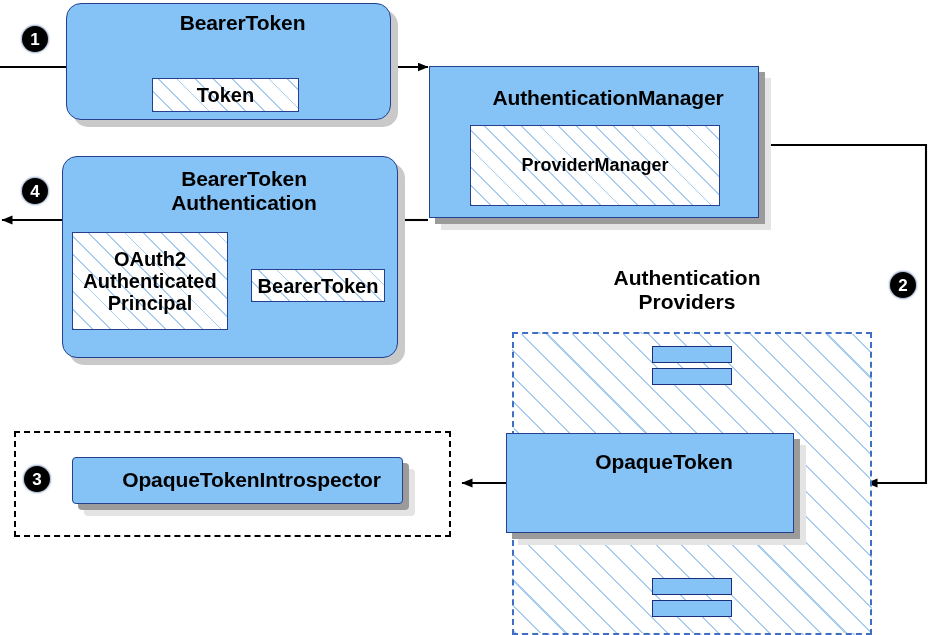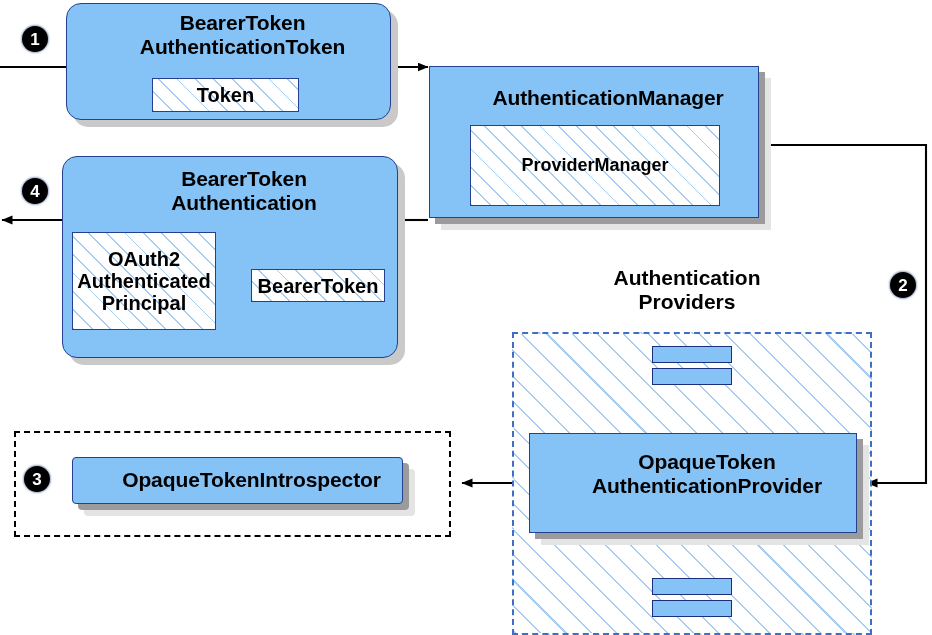--- a/index.html
+++ b/index.html
@@ -175,57 +175,55 @@
   </svg>
 
   <div class="badge" style="left:22px; top:26px;">1</div>
   <div class="badge" style="left:890px; top:272px;">2</div>
   <div class="badge" style="left:24px; top:466px;">3</div>
   <div class="badge" style="left:22px; top:178px;">4</div>
 
   <div class="node rounded shadow-soft" style="left:66px; top:3px; width:325px; height:117px;">
     <div class="node-title" style="margin-top:7px; font-size:21px;">
       <div>BearerToken</div>
-      <div>AuthenticationToken</div>
     </div>
   </div>
   <div class="hatch" style="left:152px; top:78px; width:147px; height:34px; font-size:20px;">Token</div>
 
   <div class="node shadow-double" style="left:429px; top:66px; width:330px; height:152px; border-radius:0;">
     <div class="node-title" style="margin-top:19px; font-size:21px;">AuthenticationManager</div>
   </div>
   <div class="hatch" style="left:470px; top:125px; width:250px; height:81px; font-size:18px;">ProviderManager</div>
 
   <div class="node rounded shadow-soft" style="left:62px; top:156px; width:336px; height:202px;">
     <div class="node-title" style="margin-top:10px; font-size:21px;">
       <div>BearerToken</div>
       <div>Authentication</div>
     </div>
   </div>
-  <div class="hatch" style="left:72px; top:232px; width:144px; height:98px; font-size:20px; flex-direction:column; z-index:7;">
+  <div class="hatch" style="left:72px; top:232px; width:156px; height:98px; font-size:20px; flex-direction:column; z-index:7;">
     <span>OAuth2</span>
     <span>Authenticated</span>
     <span>Principal</span>
   </div>
   <div class="hatch" style="left:251px; top:269px; width:134px; height:33px; font-size:20px; z-index:8;">BearerToken</div>
 
   <div class="caption" style="left:562px; top:266px; width:250px; font-size:21px;">
     <div>Authentication</div>
     <div>Providers</div>
   </div>
 
   <div class="dashed-blue-hatch" style="left:512px; top:332px; width:360px; height:303px;"></div>
 
   <div class="bar" style="left:652px; top:346px; width:80px; height:17px;"></div>
   <div class="bar" style="left:652px; top:368px; width:80px; height:17px;"></div>
 
-  <div class="node shadow-double" style="left:529px; top:433px; width:328px; height:100px; border-radius:0;">
+  <div class="node shadow-double" style="left:506px; top:433px; width:288px; height:100px; border-radius:0;">
     <div class="node-title" style="margin-top:16px; font-size:21px;">
       <div>OpaqueToken</div>
-      <div>AuthenticationProvider</div>
     </div>
   </div>
 
   <div class="bar" style="left:652px; top:578px; width:80px; height:17px;"></div>
   <div class="bar" style="left:652px; top:600px; width:80px; height:17px;"></div>
 
   <div class="dashed-black" style="left:14px; top:431px; width:437px; height:106px;"></div>
   <div class="node shadow-double" style="left:72px; top:457px; width:331px; height:47px; border-radius:4px;">
     <div class="node-title" style="margin-top:10px; font-size:21px;">OpaqueTokenIntrospector</div>
   </div>

